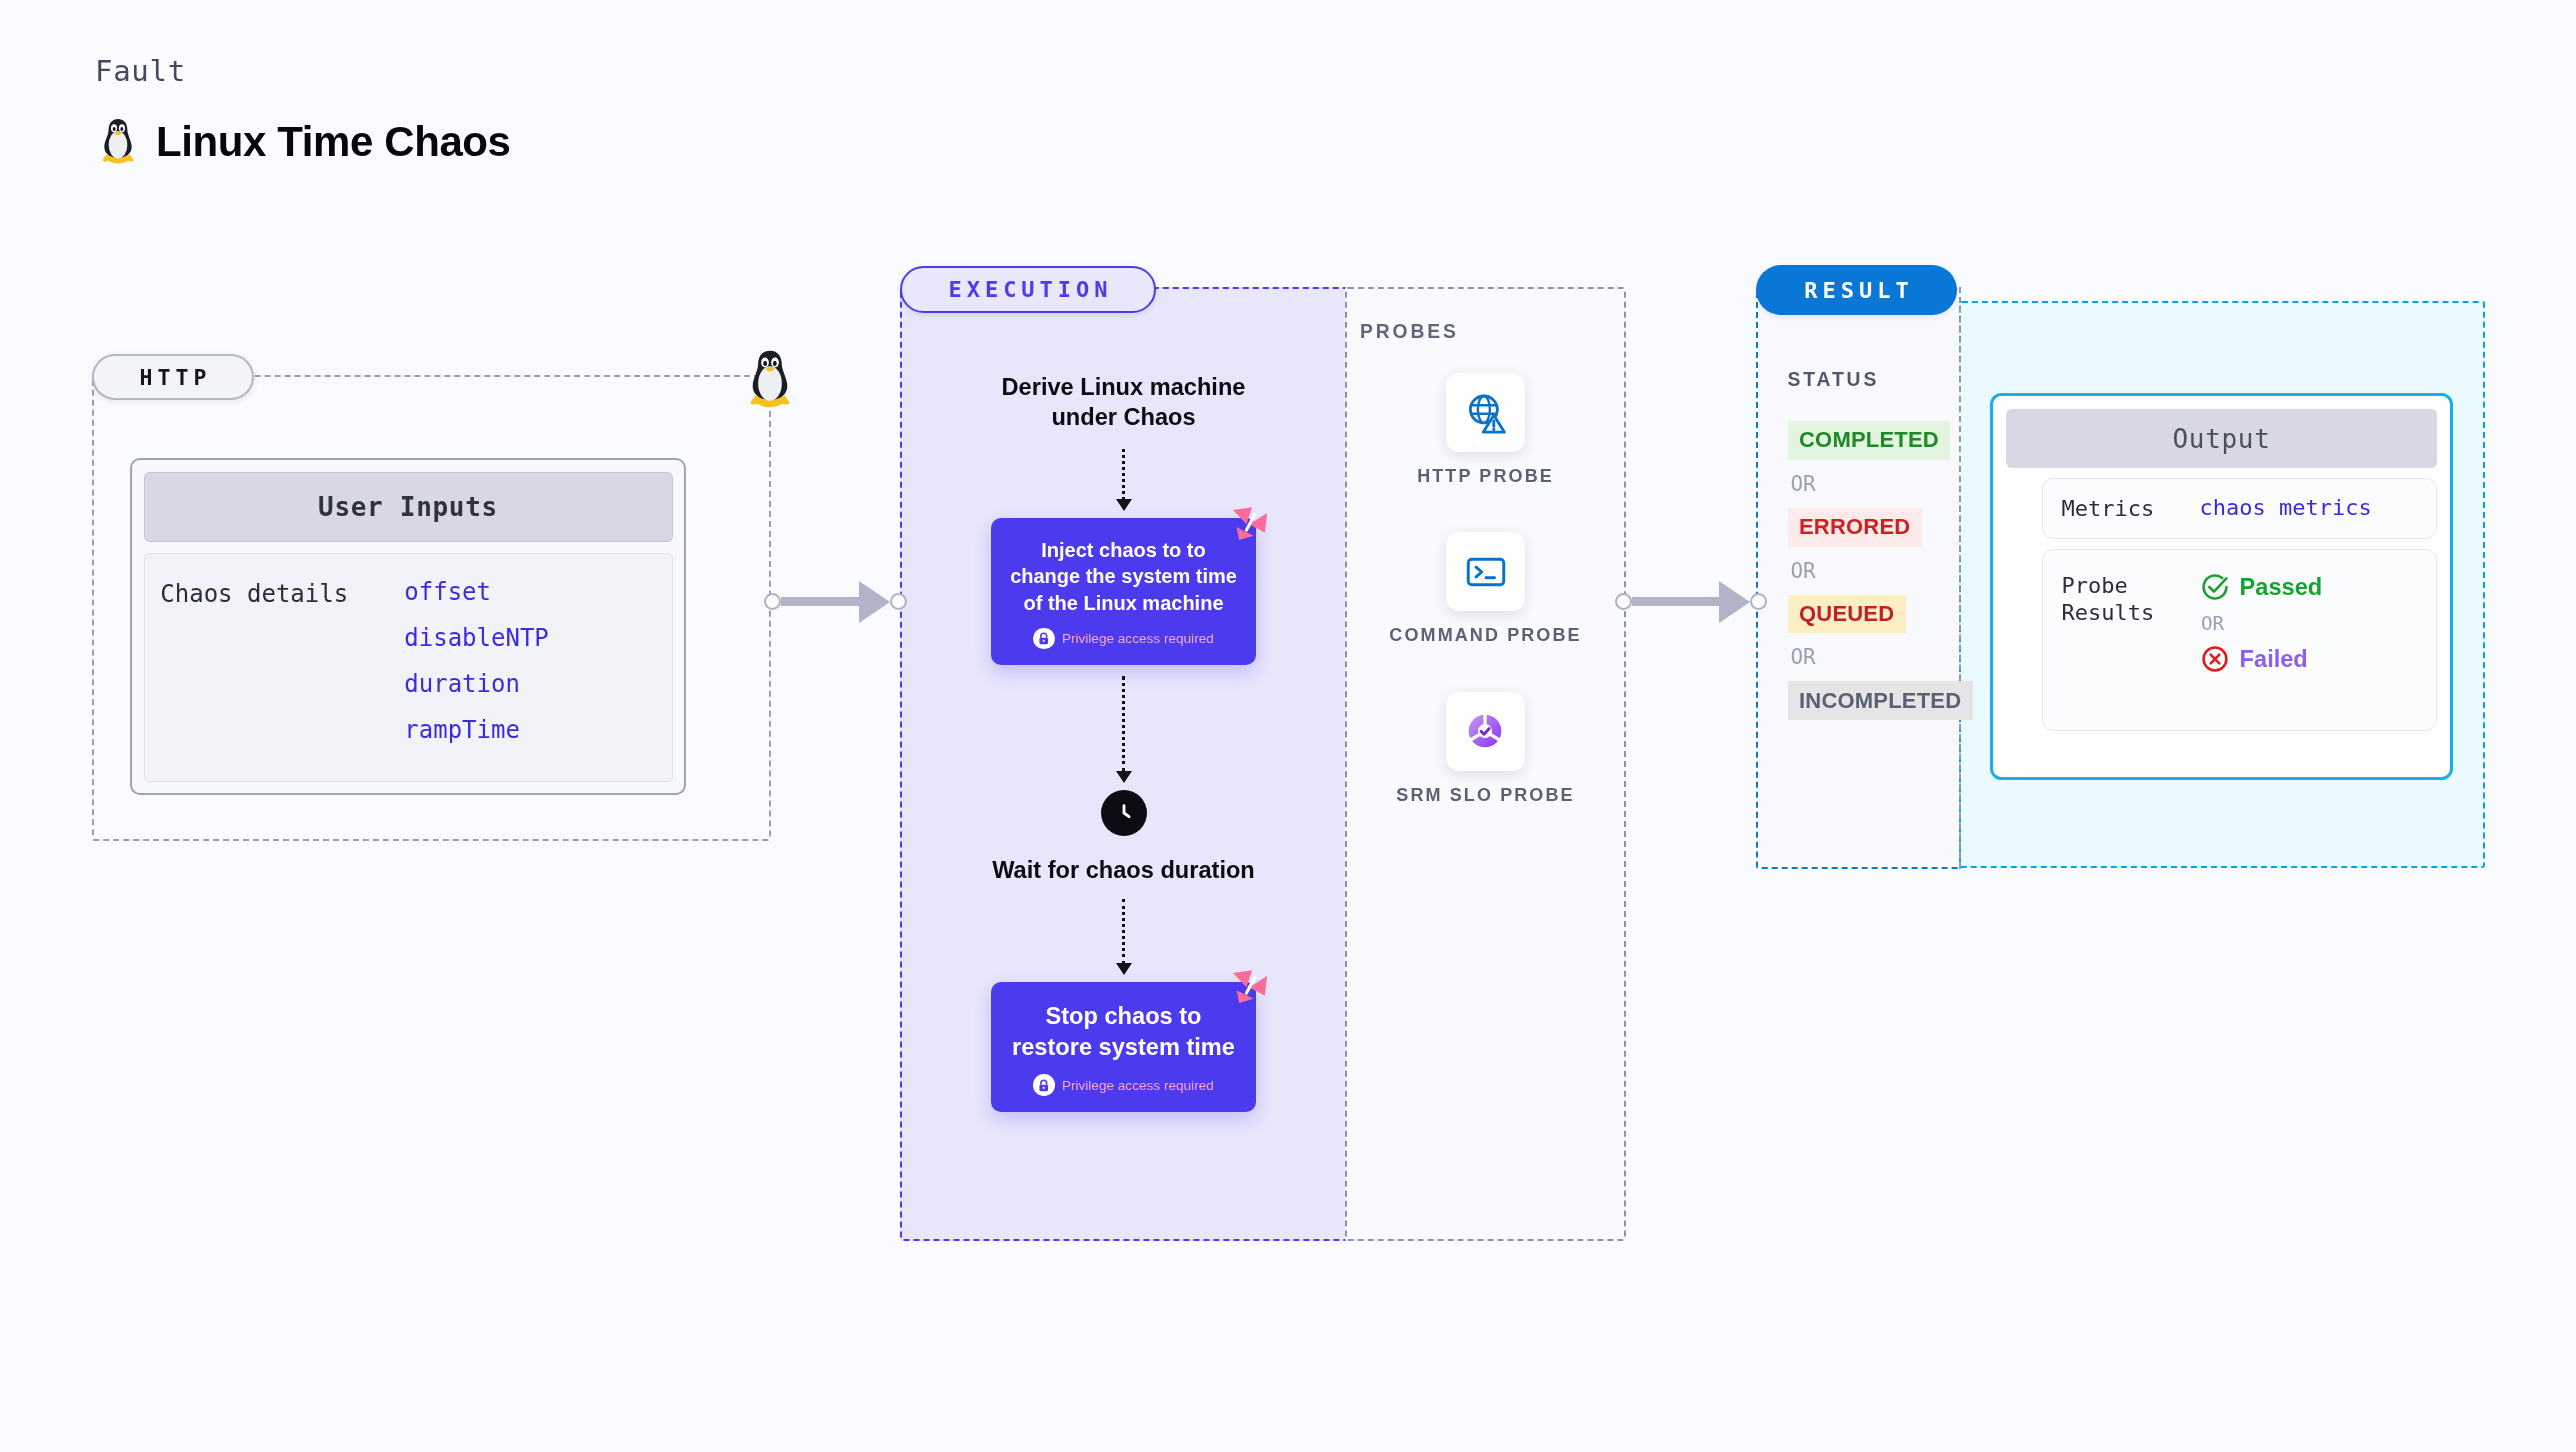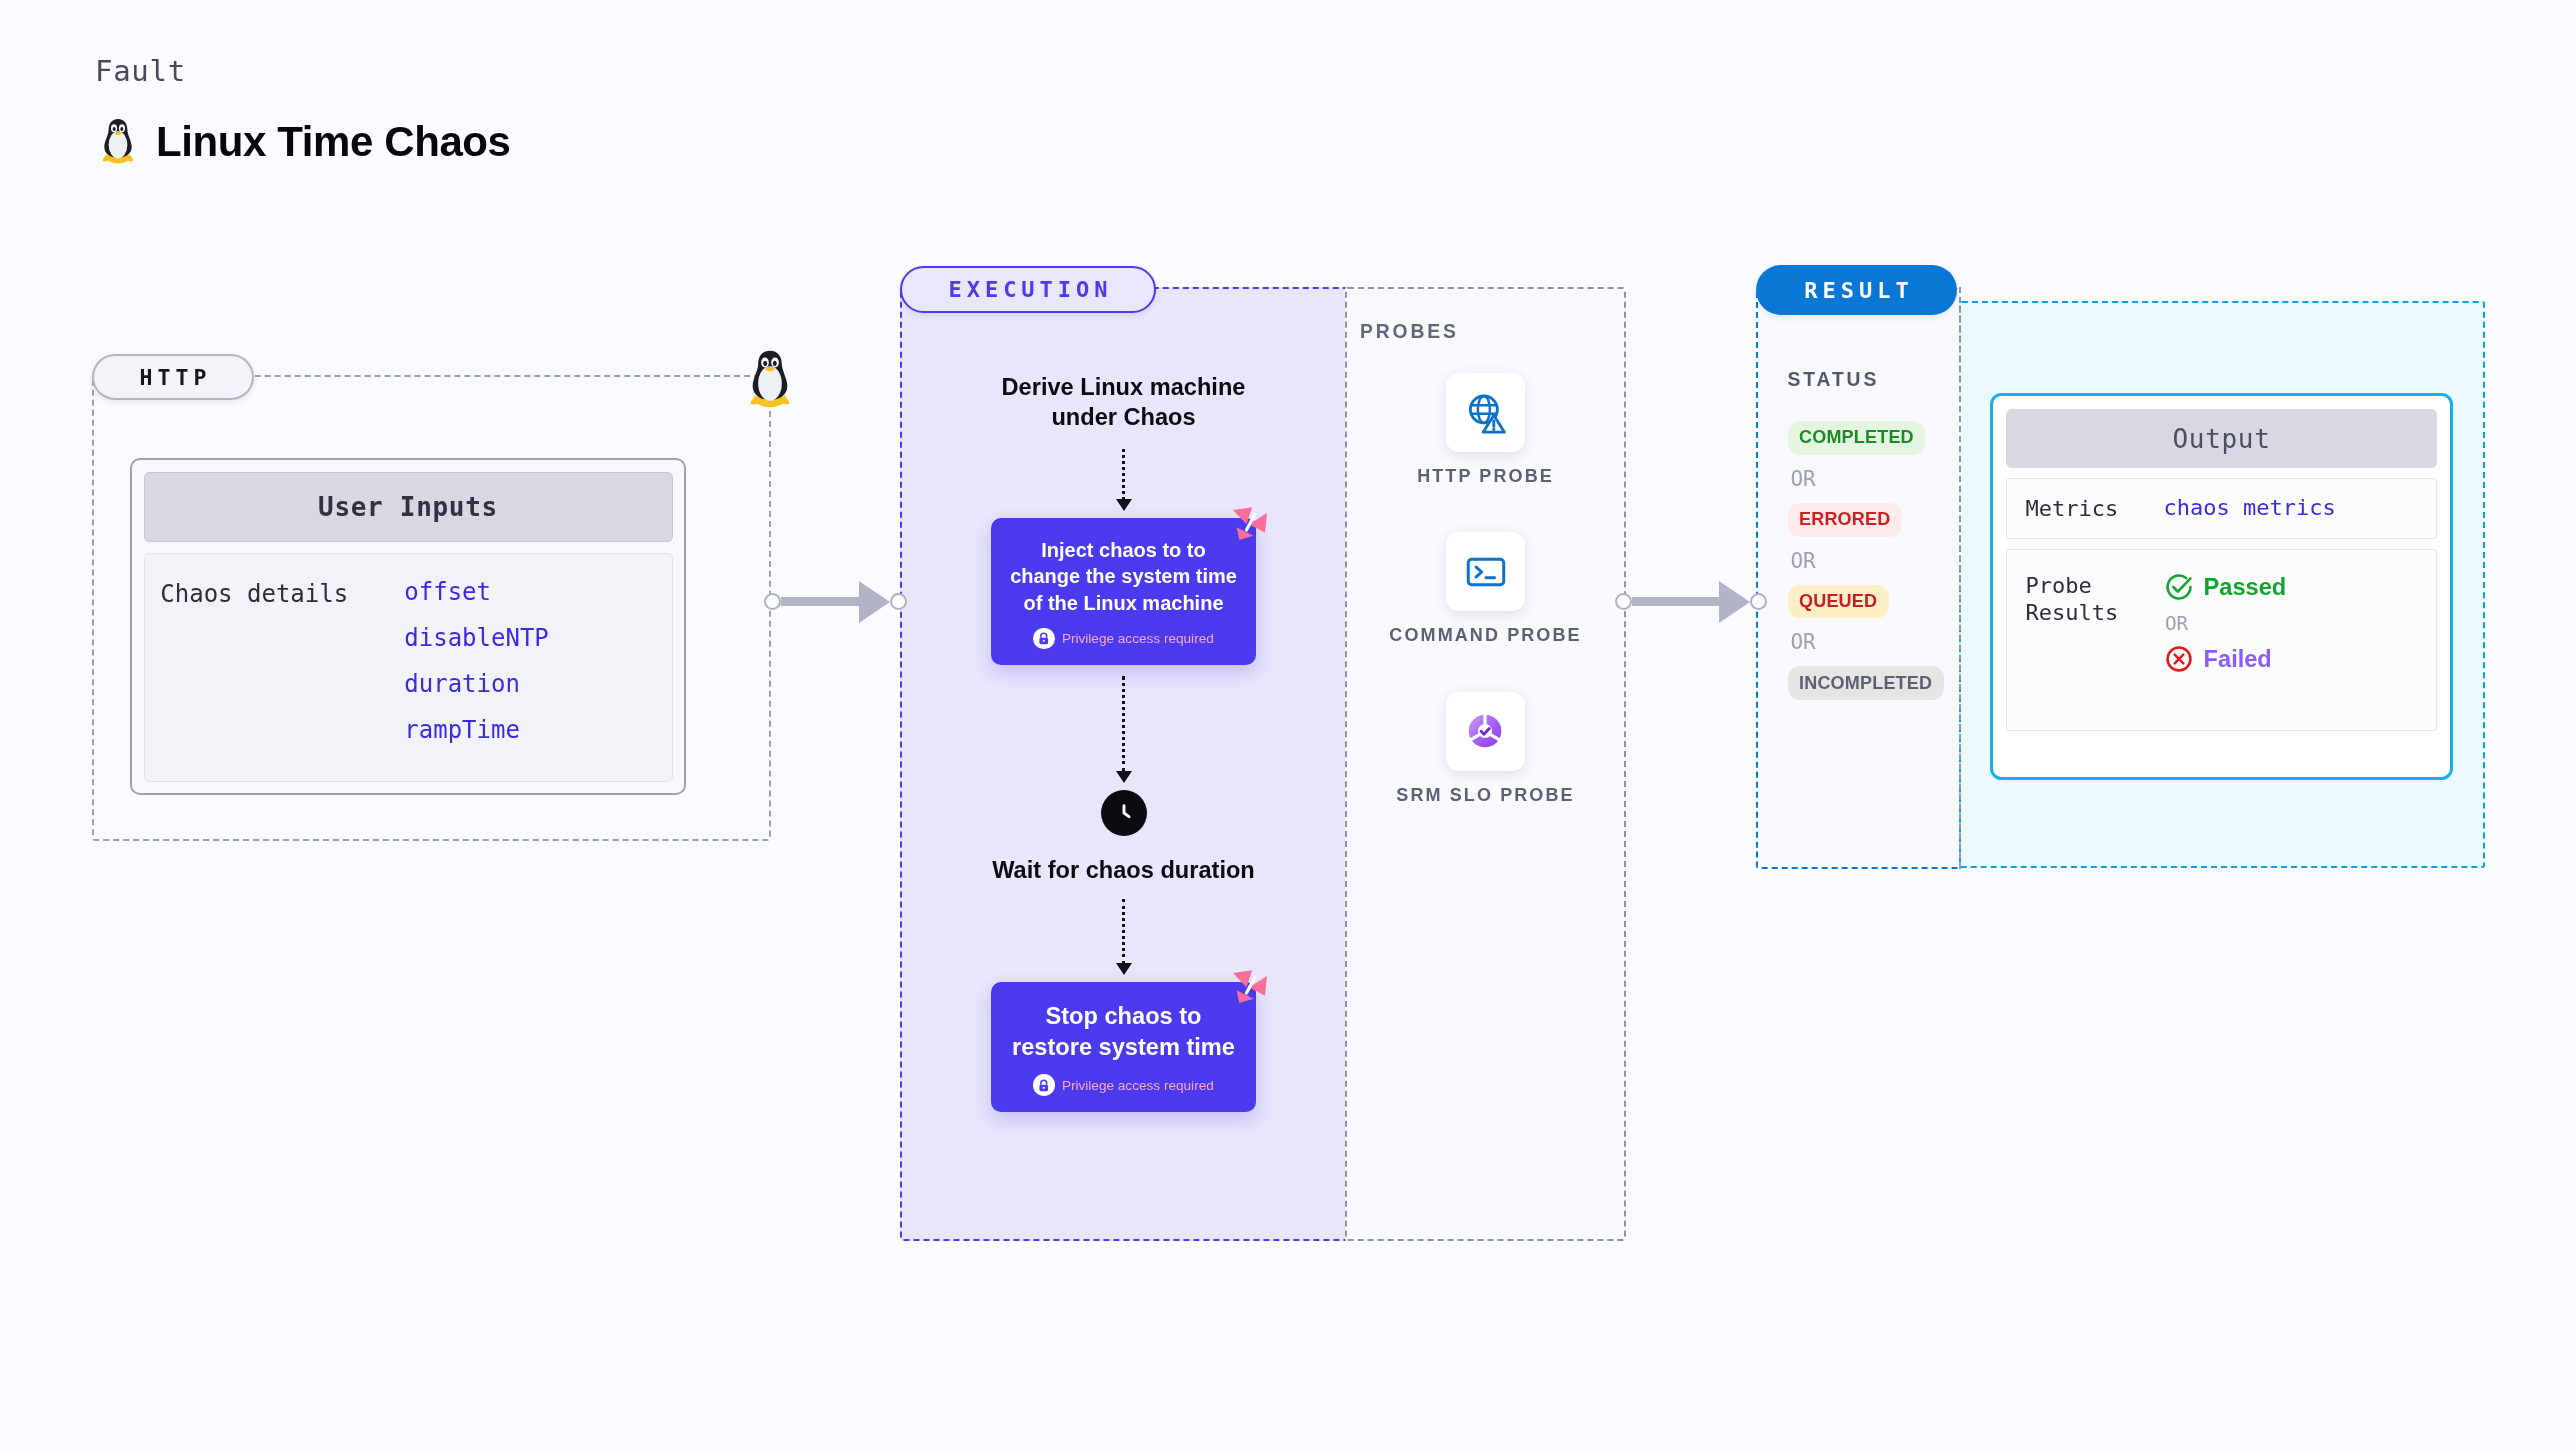--- a/index.html
+++ b/index.html
@@ -239,22 +239,22 @@
     width: 202px; height: 582px;
     padding: 82px 0 0 31.5px;
     display: flex; flex-direction: column; align-items: flex-start;
     z-index: 5;
   }
   .status-title {
     font-size: 19.3px; font-weight: 700; color: #53576b;
     letter-spacing: 2.9px; margin-bottom: 30px; text-align: center;
   }
   .status-badge {
-    border-radius: 12px; padding: 6.4px 11.5px;
-    font-size: 18px; font-weight: 700; letter-spacing: 0.2px;
+    border-radius: 0; padding: 6.4px 11.5px;
+    font-size: 22px; font-weight: 700; letter-spacing: 0.2px;
   }
   .status-or {
     font-family: "DejaVu Sans Mono", monospace;
     font-size: 21px; color: #9ba0b2;
     margin: 12px 0 12px 2.9px;
   }
 
   .output-card {
     position: absolute; left: 1990px; top: 393px;
     width: 463px; height: 387px;
@@ -265,22 +265,22 @@
     z-index: 6;
   }
   .out-header {
     height: 59px; background: #d7d8e3; border-radius: 5.7px;
     display: flex; align-items: center; justify-content: center;
     font-family: "DejaVu Sans Mono", monospace;
     font-size: 26px; color: #4b4f62; letter-spacing: 0.7px;
   }
   .out-row {
     margin-top: 10px;
-    background: #fbfcfe; border: 0.7px solid #e4e6ee; border-radius: 3px;
-    display: flex; padding: 15.8px 18.6px;
+    background: #fbfcfe; border: 0.7px solid #e4e6ee; border-radius: 11px;
+    display: flex; padding: 15.8px 18.6px; margin-left: 36px;
   }
   .out-key {
     font-family: "DejaVu Sans Mono", monospace;
     font-size: 22px; color: #2b2e3a; width: 138px; flex: none; line-height: 1.25;
   }
   .out-val-mono {
     font-family: "DejaVu Sans Mono", monospace;
     font-size: 22px; color: #3b2bdf;
   }
   .out-row-tall { height: 182px; align-items: flex-start; padding-top: 21.5px; }

